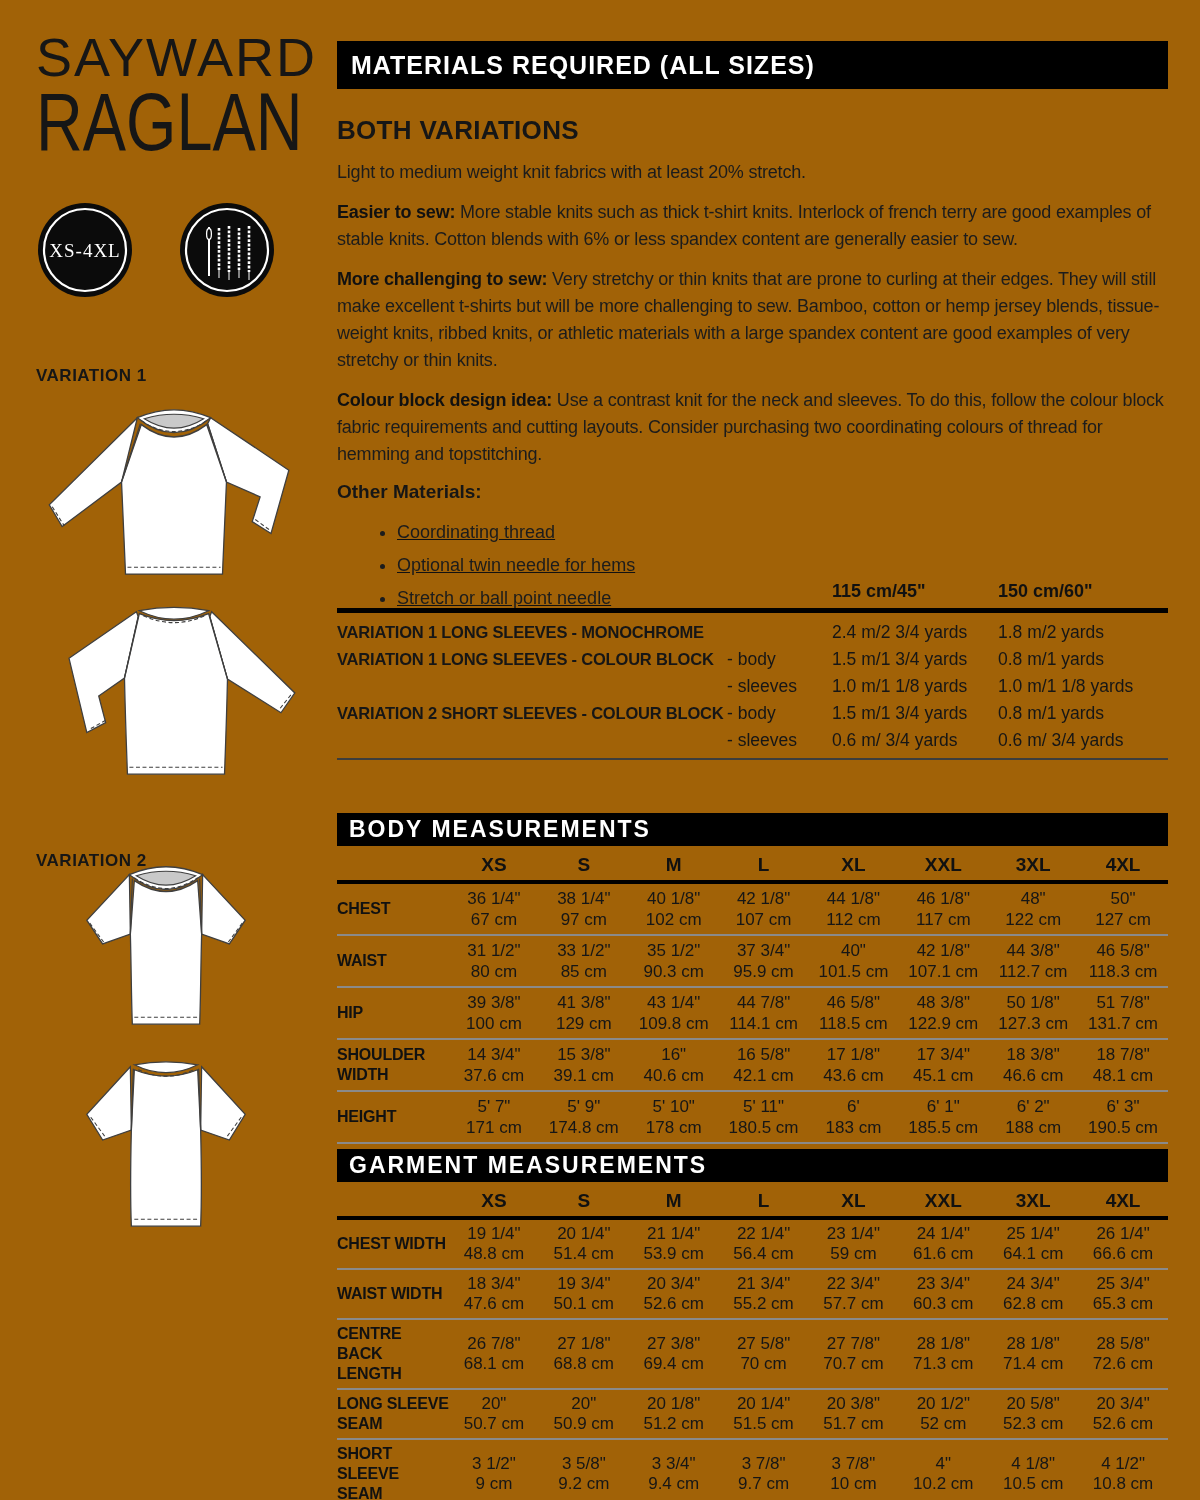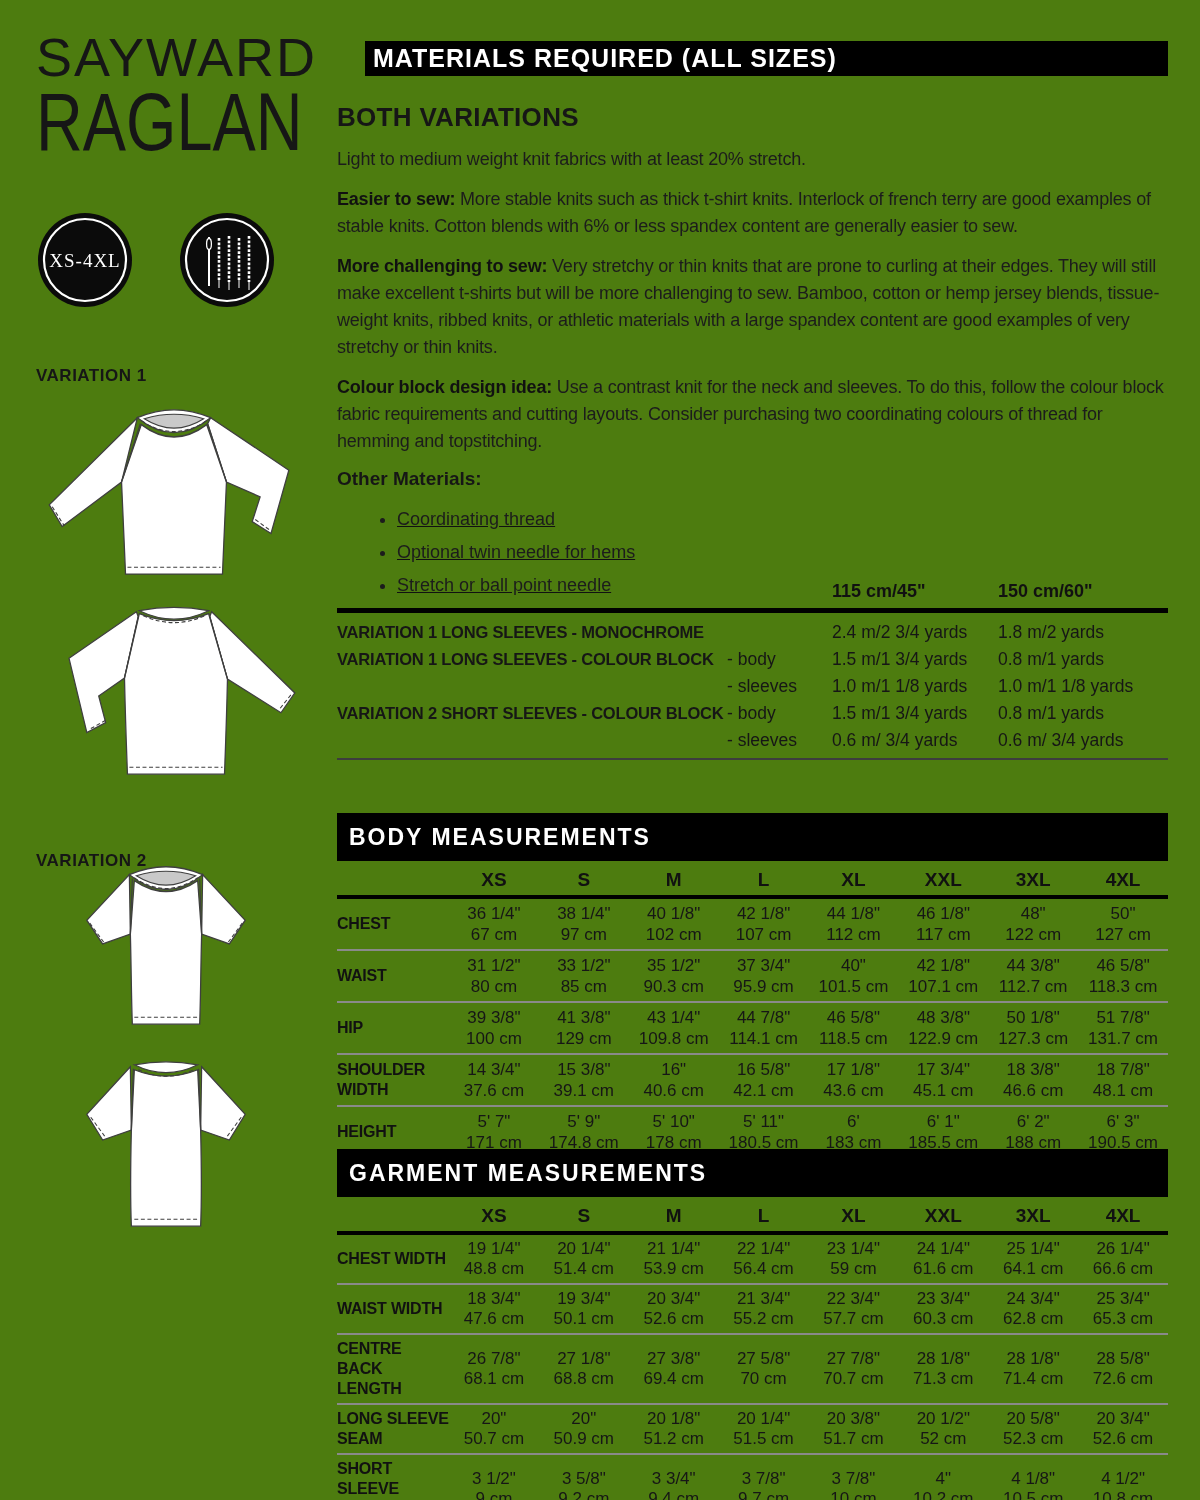--- a/index.html
+++ b/index.html
@@ -1,35 +1,35 @@
 <!DOCTYPE html>
 <html><head>
 <meta charset="utf-8">
 <style>
   * { margin:0; padding:0; box-sizing:border-box; }
   html,body { background:#ffffff; }
   .page {
-    position:relative; width:1200px; height:1500px; background:#4d7c0f;
+    position:relative; width:1200px; height:1500px; background:#a16207;
     font-family:"Liberation Sans", sans-serif; color:#111; overflow:hidden;
   }
 
   
   .brand { position:absolute; left:36px; top:30px; }
   .brand-line1 { font-size:54px; font-weight:400; letter-spacing:2px; line-height:1; color:#161616; white-space:nowrap; }
   .brand-line2 { font-size:81px; font-weight:400; line-height:0.95; display:inline-block;
                  transform:scaleX(0.80); transform-origin:left top; color:#161616; white-space:nowrap; }
-  .badges { position:absolute; left:37px; top:212px; display:flex; gap:46px; }
+  .badges { position:absolute; left:37px; top:202px; display:flex; gap:46px; }
   .var-label { position:absolute; left:36px; font-size:17px; font-weight:700; letter-spacing:0.5px; color:#161616; }
   .illo { position:absolute; }
   .illo svg { display:block; }
 
   
   .materials-block { position:absolute; left:337px; top:41px; width:831px; }
-  .section-bar { background:#000; color:#fff; height:35px; display:flex; align-items:center;
-                 padding-left:8px; font-size:25px; font-weight:700; letter-spacing:1px; white-space:nowrap;margin-left:28px; }
+  .section-bar { background:#000; color:#fff; height:48px; display:flex; align-items:center;
+                 padding-left:14px; font-size:25px; font-weight:700; letter-spacing:1px; white-space:nowrap; }
   .subhead { margin-top:26px; font-size:26px; font-weight:700; letter-spacing:0.3px; color:#161616; }
   .materials-block p { margin-top:13px; font-size:18px; line-height:27px; color:#1c1c1c; letter-spacing:-0.2px; }
   .materials-block p strong { font-weight:700; color:#111; }
   .other-title { margin-top:13px; font-size:19px; font-weight:700; color:#161616; }
   .other-list { margin-top:16px; padding-left:60px;text-decoration:underline; }
   .other-list li { font-size:18px; line-height:27px; margin-bottom:6px; color:#1c1c1c; }
 
   
   .fabric-block { position:absolute; left:337px; top:581px; width:831px; }
   table.fabric { width:100%; border-collapse:collapse; table-layout:fixed; }
@@ -39,21 +39,21 @@
   table.fabric thead th { font-size:18px; font-weight:700; padding:0 0 6px 0; border-bottom:5px solid #000; }
   table.fabric td { font-size:17.5px; line-height:27px; padding:0; color:#161616; }
   table.fabric td.flab { font-weight:700; font-size:16.5px; letter-spacing:-0.2px; white-space:nowrap; }
   table.fabric tr.first td { padding-top:6px; }
   table.fabric tr.block2-start td { border-top:2px solid #3d3d3d; padding-top:6px; }
   table.fabric tr.last td { border-bottom:2px solid #3d3d3d; padding-bottom:4px; }
 
   
   .meas-block { position:absolute; left:337px; width:831px; }
   #body-block { top:813px; } #garment-block { top:1149px; }
-  .meas-bar { background:#000; color:#fff; height:48px; display:flex; align-items:center;
+  .meas-bar { background:#000; color:#fff; height:33px; display:flex; align-items:center;
               padding-left:12px; font-size:23px; font-weight:700; letter-spacing:2px; white-space:nowrap; }
   table.mtable { width:100%; border-collapse:collapse; table-layout:fixed; margin-top:5px; }
   table.mtable col.lab { width:112px; }
   table.mtable thead th { font-size:19px; font-weight:700; text-align:center; padding:3px 0 4px 0; border-bottom:4px solid #000; }
   table.mtable thead th.rlab { text-align:left; }
   table.mtable tbody tr { border-bottom:2px solid #8a8a8a; }
   table.mtable tbody th.rlab { text-align:left; font-size:16px; font-weight:700; letter-spacing:-0.2px;
                                white-space:pre-line; line-height:20px; vertical-align:middle; padding:4px 0; }
   table.mtable tbody td { text-align:center; font-size:17px; line-height:21px; padding:4px 0; color:#161616; }
   #garment-block table.mtable tbody td { line-height:20px; }

